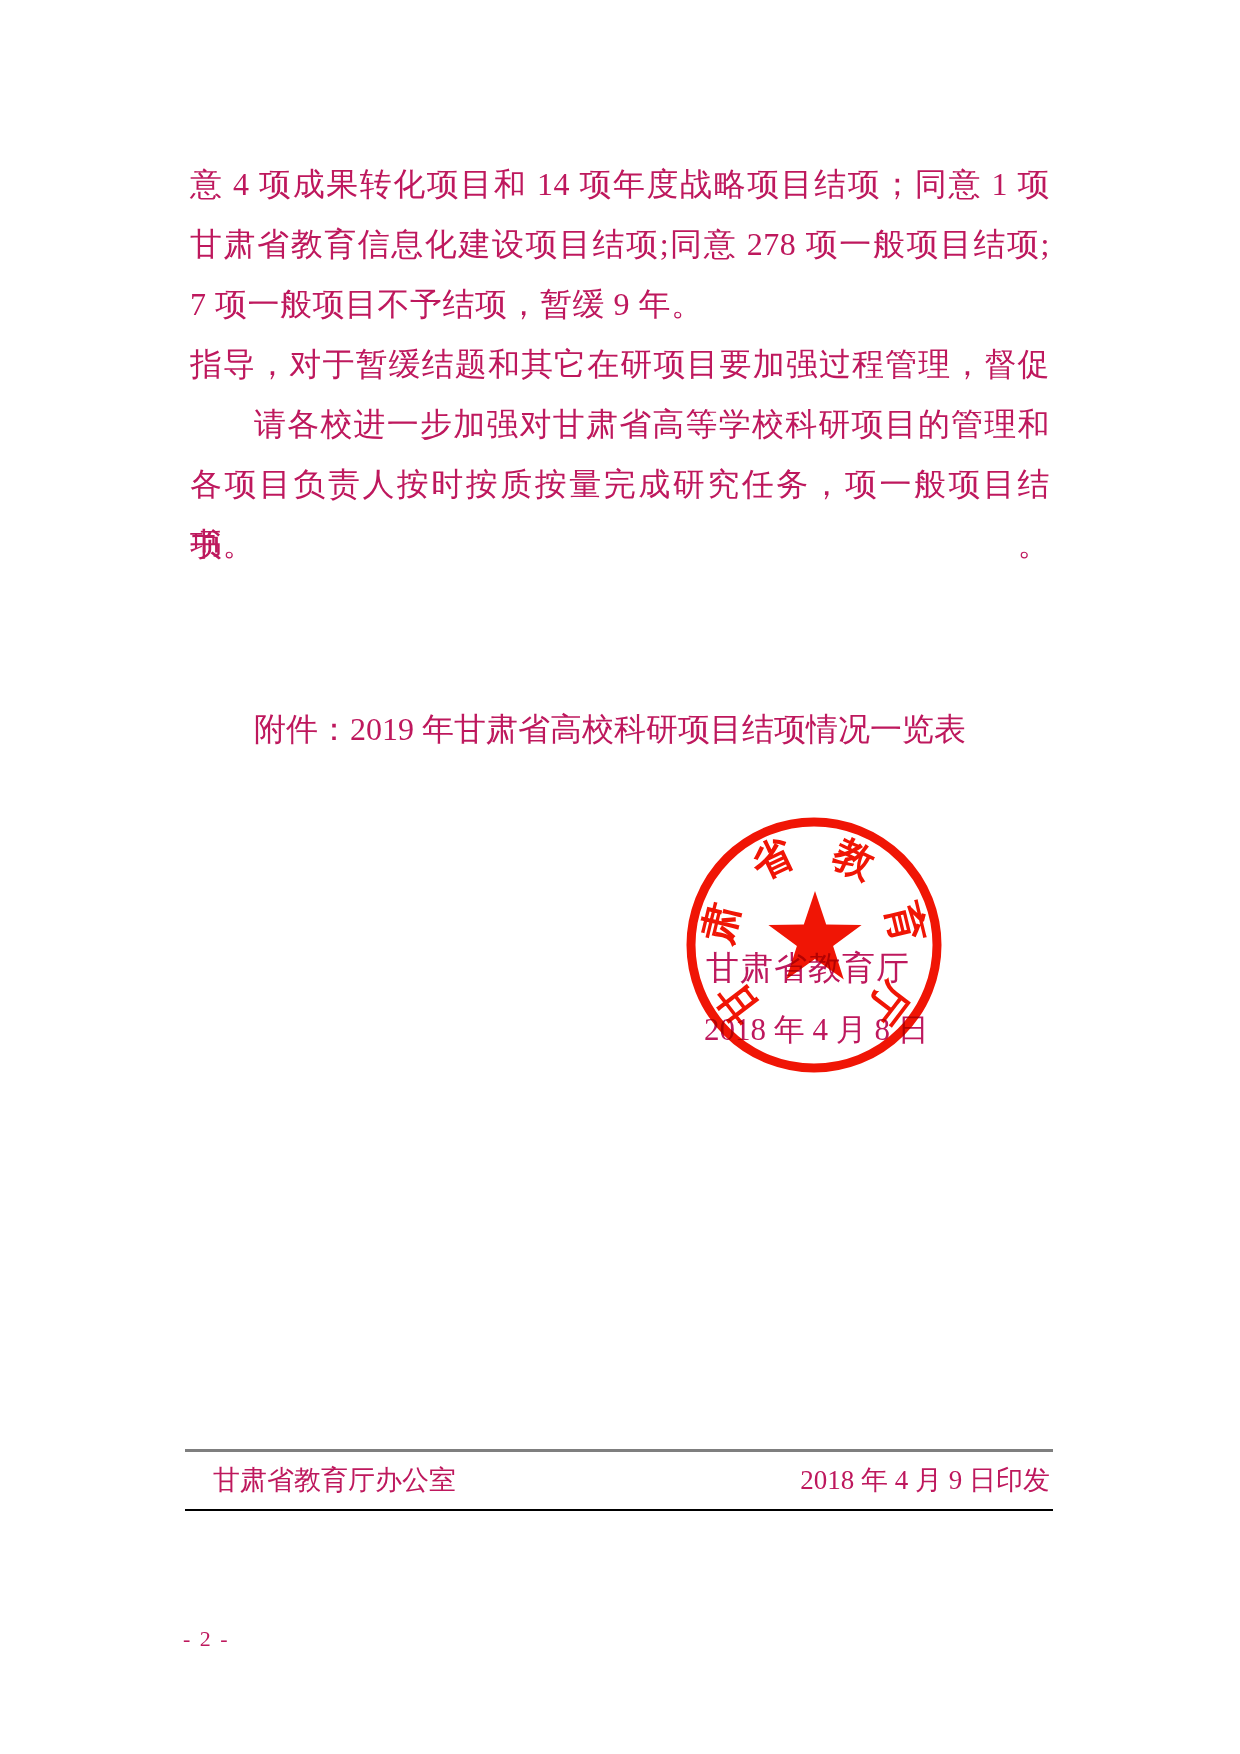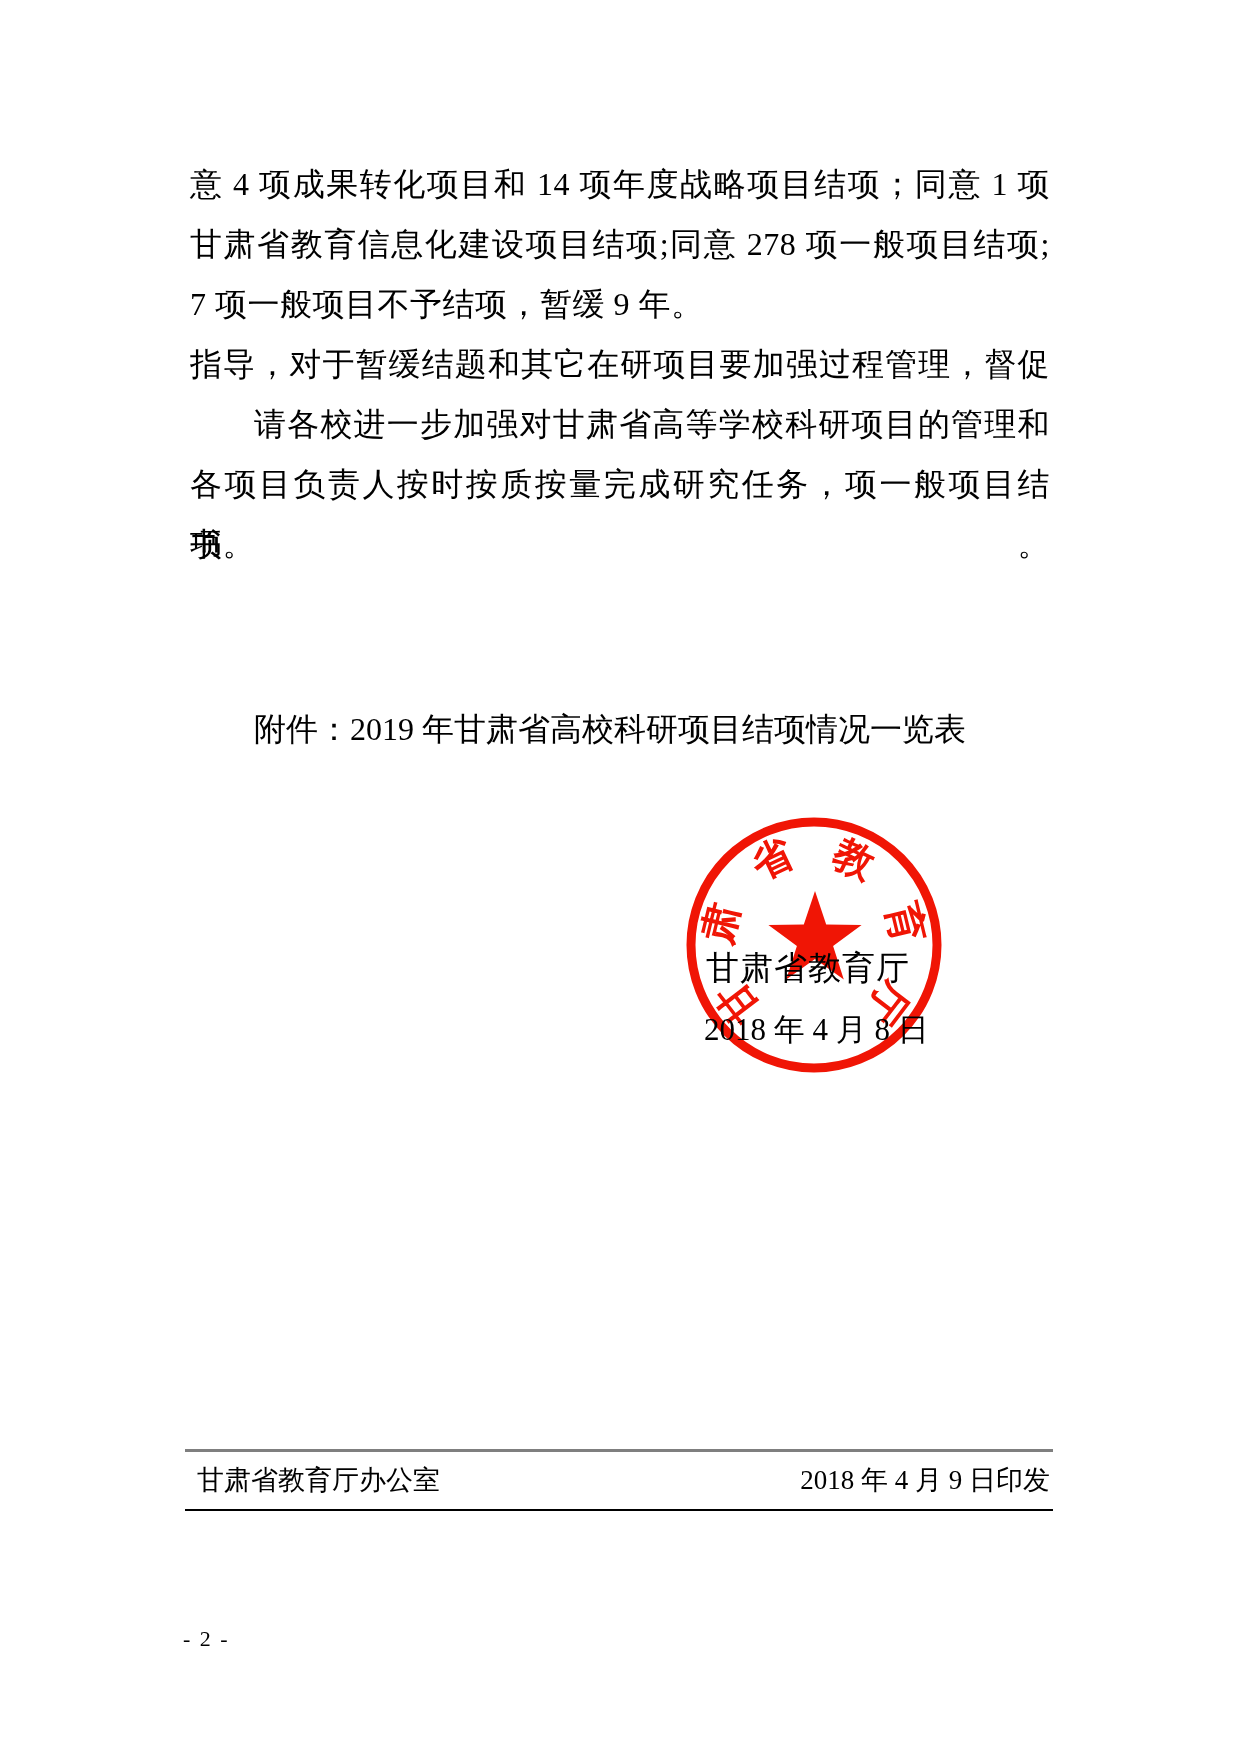--- a/index.html
+++ b/index.html
@@ -1,18 +1,18 @@
 <!DOCTYPE html>
 <html><head>
 <meta charset="utf-8">
 <style>
   html,body { margin:0; padding:0; background:#ffffff; }
   .page {
     position:relative; width:1240px; height:1754px; background:#ffffff;
-    font-family:"Liberation Serif","DejaVu Serif",serif; color:#000000;
+    font-family:"Liberation Serif","DejaVu Serif",serif; color:#be185d;
     overflow:hidden;
   }
   .body-block { position:absolute; left:190px; top:154px; width:860px; }
   .line {
     height:60px; line-height:60px; font-size:32px;
     white-space:pre-wrap; letter-spacing:0.5px;
   }
   .just { text-align:justify; text-align-last:justify; }
   .indent { text-indent:64px; }
   .attachment {
@@ -38,21 +38,21 @@
     font-weight:bold; font-size:40px;
   }
   .footer-rule-top { position:absolute; left:185px; top:1449px; width:868px; height:3px; background:#7f7f7f; }
   .footer-rule-bottom { position:absolute; left:185px; top:1509px; width:868px; height:2px; background:#000000; }
   .footer-row {
     position:absolute; left:185px; top:1460px; width:868px;
     display:flex; justify-content:space-between; align-items:center;
     font-size:27px; line-height:40px;
     padding:0; box-sizing:border-box;
   }
-  .footer-issuer { margin-left:12px; white-space:pre; }
+  .footer-issuer { margin-left:28px; white-space:pre; }
   .footer-date  { margin-right:3px; white-space:pre; }
   .page-num {
     position:absolute; left:183px; top:1626px; font-size:22px;
     letter-spacing:2px; white-space:pre;
   }
 </style>
 </head>
 <body>
 
 <div class="page">

